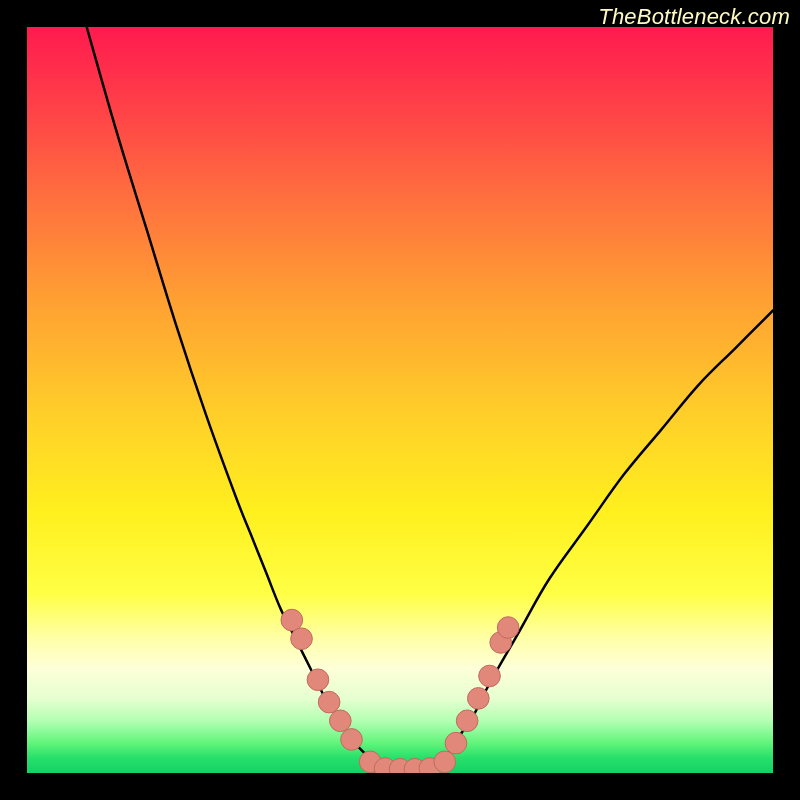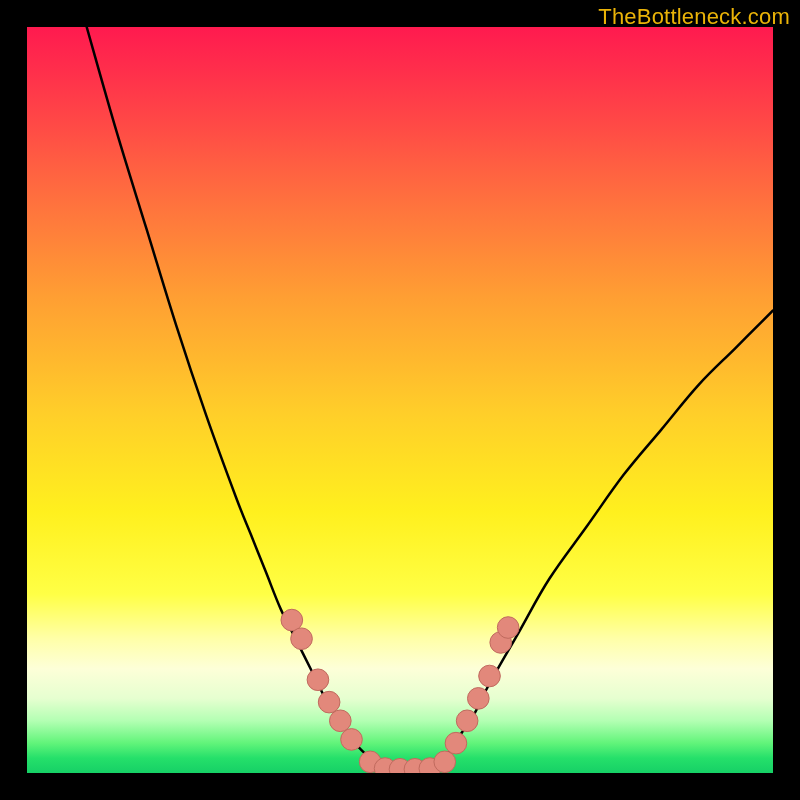--- a/index.html
+++ b/index.html
@@ -54,24 +54,25 @@
     position: absolute;
     left: 0;
     top: 0;
     width: 100%;
     height: 100%;
   }
   .attribution {
     position: absolute;
     top: 4px;
     right: 10px;
-    color: #eab308;
+    color: #fef9c3;
     font-size: 22px;
     font-weight: 500;
     letter-spacing: 0.2px;
+    font-style: italic;
   }
 </style>
 </head>
 <body>
 
 <div class="frame">
   <div class="plot-area">
     <div class="gradient"></div>
     <svg class="curves" viewBox="0 0 746 746" preserveAspectRatio="none">
       <g id="paths">

